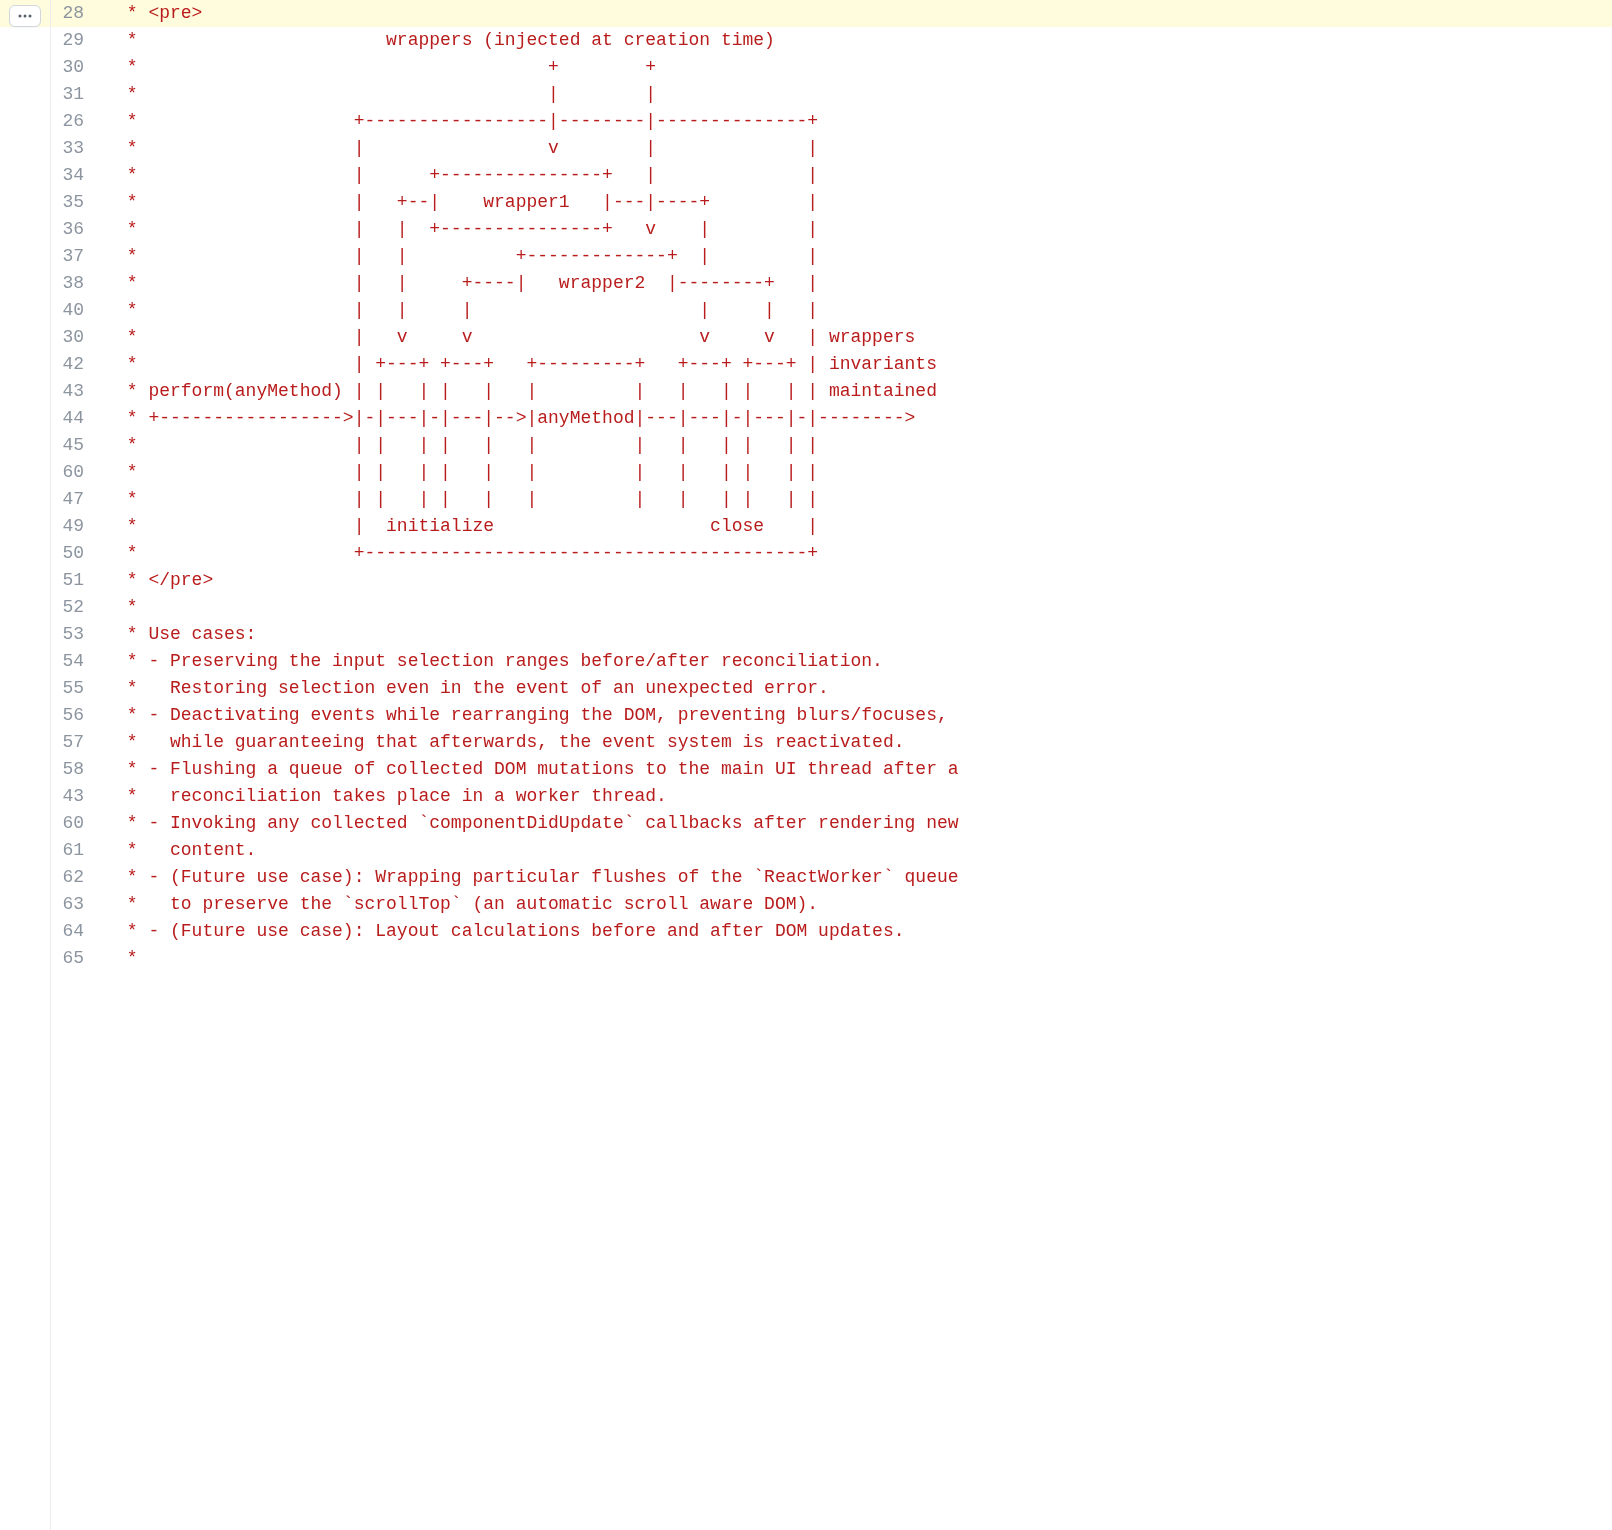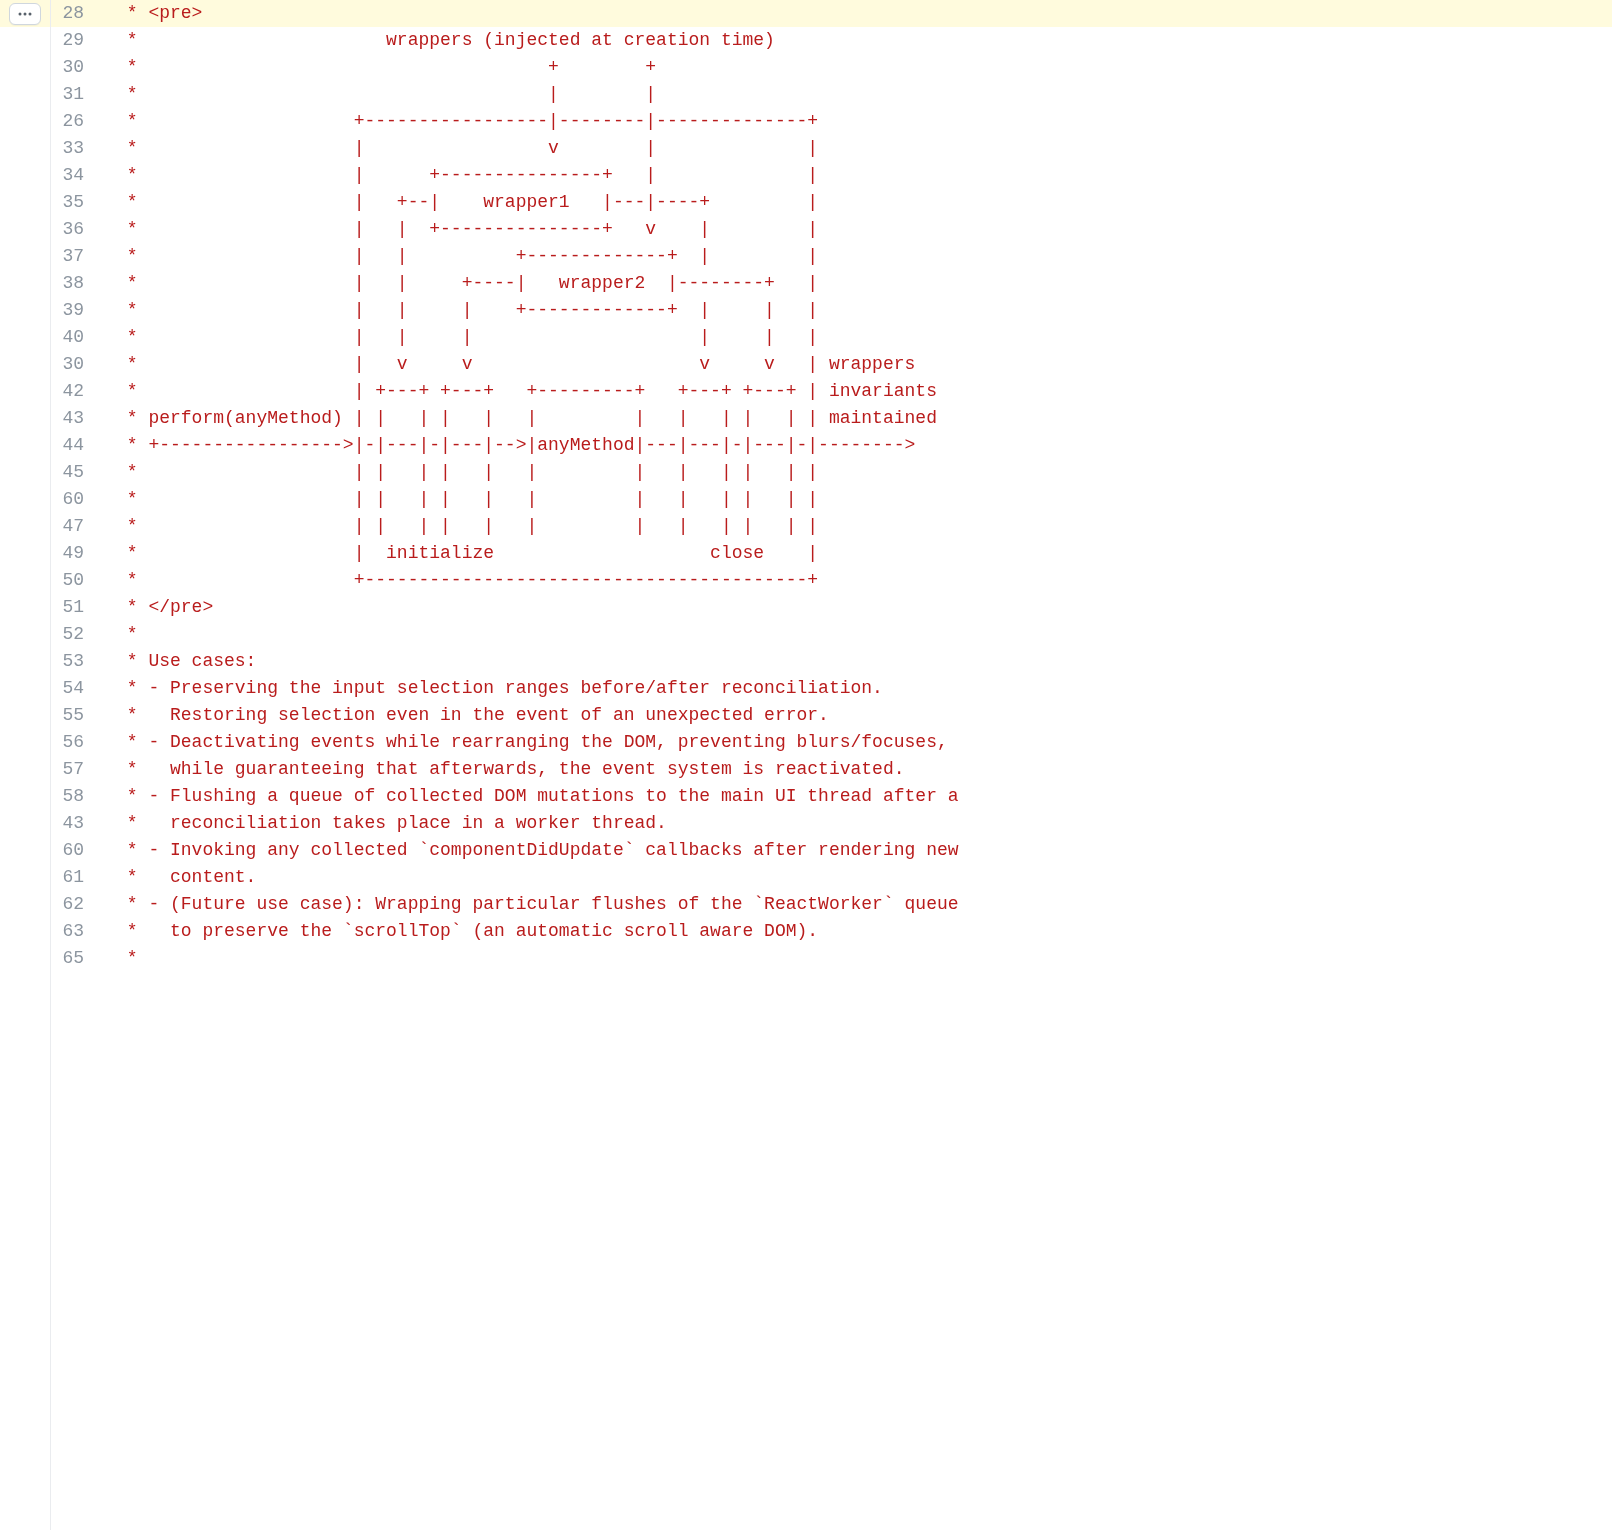--- a/index.html
+++ b/index.html
@@ -14,21 +14,21 @@
       color: #57606a;
       line-height: 1.5;
     }
     .code-container {
       display: flex;
       flex-direction: column;
       width: 100%;
     }
     .line {
       display: flex;
-      align-items: center;
+      align-items: flex-end;
       min-height: 27px;
     }
     .line.highlighted {
       background: #fffbdd;
     }
     .gutter-actions {
       width: 50px;
       flex-shrink: 0;
       display: flex;
       justify-content: center;
@@ -139,25 +139,20 @@
       <div class="line-number">37</div>
       <div class="code-content"> *                    |   |          +-------------+  |         |</div>
     </div>
     <div class="line">
       <div class="gutter-actions"></div>
       <div class="line-number">38</div>
       <div class="code-content"> *                    |   |     +----|   wrapper2  |--------+   |</div>
     </div>
     <div class="line">
       <div class="gutter-actions"></div>
-      <div class="line-number">39</div>
-      <div class="code-content"> *                    |   |     |    +-------------+  |     |   |</div>
-    </div>
-    <div class="line">
-      <div class="gutter-actions"></div>
       <div class="line-number">40</div>
       <div class="code-content"> *                    |   |     |                     |     |   |</div>
     </div>
     <div class="line">
       <div class="gutter-actions"></div>
       <div class="line-number">30</div>
       <div class="code-content"> *                    |   v     v                     v     v   | wrappers</div>
     </div>
     <div class="line">
       <div class="gutter-actions"></div>
@@ -256,19 +251,24 @@
     </div>
     <div class="line">
       <div class="gutter-actions"></div>
       <div class="line-number">62</div>
       <div class="code-content"> * - (Future use case): Wrapping particular flushes of the `ReactWorker` queue</div>
     </div>
     <div class="line">
       <div class="gutter-actions"></div>
       <div class="line-number">63</div>
       <div class="code-content"> *   to preserve the `scrollTop` (an automatic scroll aware DOM).</div>
+    </div>
+    <div class="line">
+      <div class="gutter-actions"></div>
+      <div class="line-number">64</div>
+      <div class="code-content"> * - (Future use case): Layout calculations before and after DOM updates.</div>
     </div>
     <div class="line">
       <div class="gutter-actions"></div>
       <div class="line-number">65</div>
       <div class="code-content"> *</div>
     </div>
   </div>
 
 </body></html>

